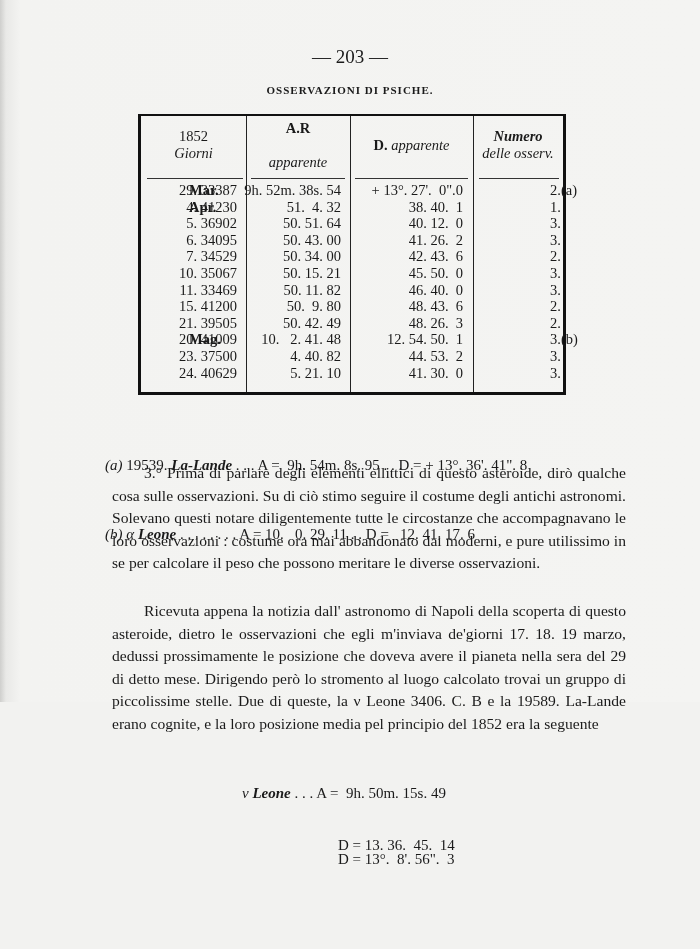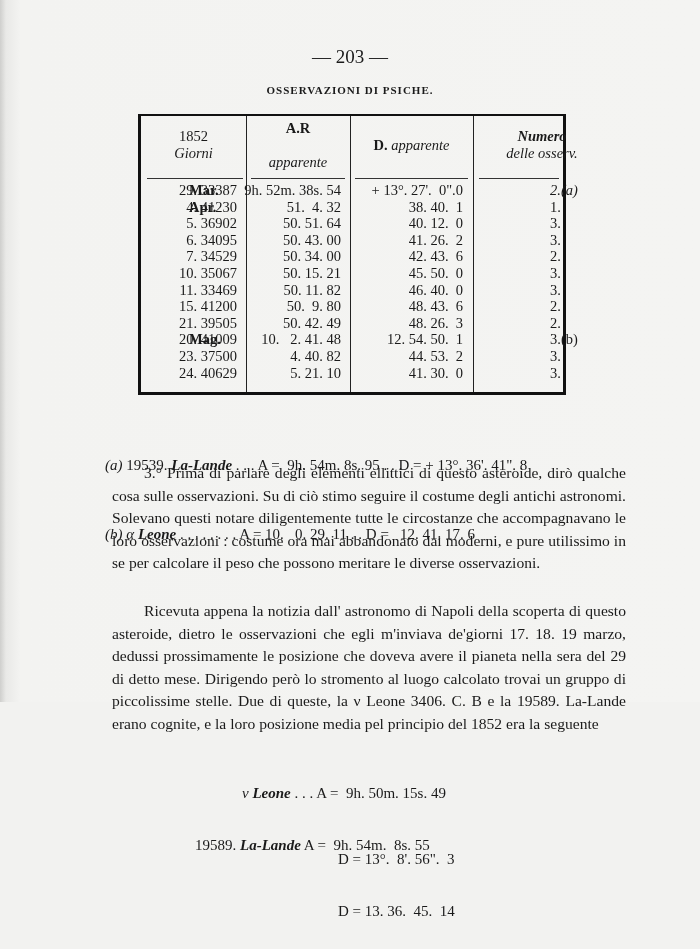--- a/index.html
+++ b/index.html
@@ -57,37 +57,37 @@
     <div class="hdr" style="left:0;width:105px;">
       <span>1852</span>
       <span class="it">Giorni</span>
     </div>
     <div class="hdr" style="left:105px;width:104px;flex-direction:column;">
       <span class="bd">A.R</span>&nbsp;<span class="it">apparente</span>
     </div>
     <div class="hdr" style="left:209px;width:123px;flex-direction:row;">
       <span class="bd">D.</span>&nbsp;<span class="it">apparente</span>
     </div>
-    <div class="hdr" style="left:332px;width:90px;padding-left:24px;">
+    <div class="hdr" style="left:332px;width:90px;">
       <span class="it bd">Numero</span>
       <span class="it">delle osserv.</span>
     </div>
 
     <div class="hr" style="left:6px;width:96px;"></div>
     <div class="hr" style="left:110px;width:94px;"></div>
     <div class="hr" style="left:214px;width:113px;"></div>
     <div class="hr" style="left:338px;width:80px;"></div>
 
     <div class="rows" id="rows">
         <div class="row">
           <span class="c1m" style="left:1px;">Mar.</span>
           <span style="right:326px;text-align:right;">29. 33387</span>
           <span style="right:222px;text-align:right;">9h. 52m. 38s. 54</span>
           <span style="right:100px;text-align:right;">+ 13°. 27'.  0".0</span>
-          <span style="left:362px;font-style:italic;">2.(a)</span>
+          <span style="left:362px;">2.(a)</span>
         </div>
         <div class="row">
           <span class="c1m" style="left:1px;">Apr.</span>
           <span style="right:326px;text-align:right;">4. 41230</span>
           <span style="right:222px;text-align:right;">51.  4. 32</span>
           <span style="right:100px;text-align:right;">38. 40.  1</span>
           <span style="left:362px;">1.</span>
         </div>
         <div class="row">
           <span class="c1m" style="left:1px;"></span>
@@ -173,17 +173,16 @@
   <div class="para" style="top:600px;">
     <p>Ricevuta appena la notizia dall' astronomo di Napoli della scoperta di questo asteroide, dietro le osservazioni che egli m'inviava de'giorni 17. 18. 19 marzo, dedussi prossimamente le posizione che doveva avere il pianeta nella sera del 29 di detto mese. Dirigendo però lo stromento al luogo calcolato trovai un gruppo di piccolissime stelle. Due di queste, la ν Leone 3406. C. B e la 19589. La-Lande erano cognite, e la loro posizione media pel principio del 1852 era la seguente</p>
   </div>
 
   <div class="formula" style="left:242px;top:738px;">
     <div><span class="it">ν</span> <span class="it bd">Leone</span> <span>. . . A =  9h. 50m. 15s. 49</span></div>
     <div style="padding-left:96px;">D = 13°.  8'. 56".  3</div>
   </div>
 
   <div class="formula" style="left:195px;top:790px;">
-    <div><span>19589.</span> <span class="it bd">La-Lande</span> <span>A =  9h. 54m.  8s. 55</span></div>
     <div style="padding-left:143px;">D = 13. 36.  45.  14</div>
   </div>
 
 </div>
 
 </body></html>

